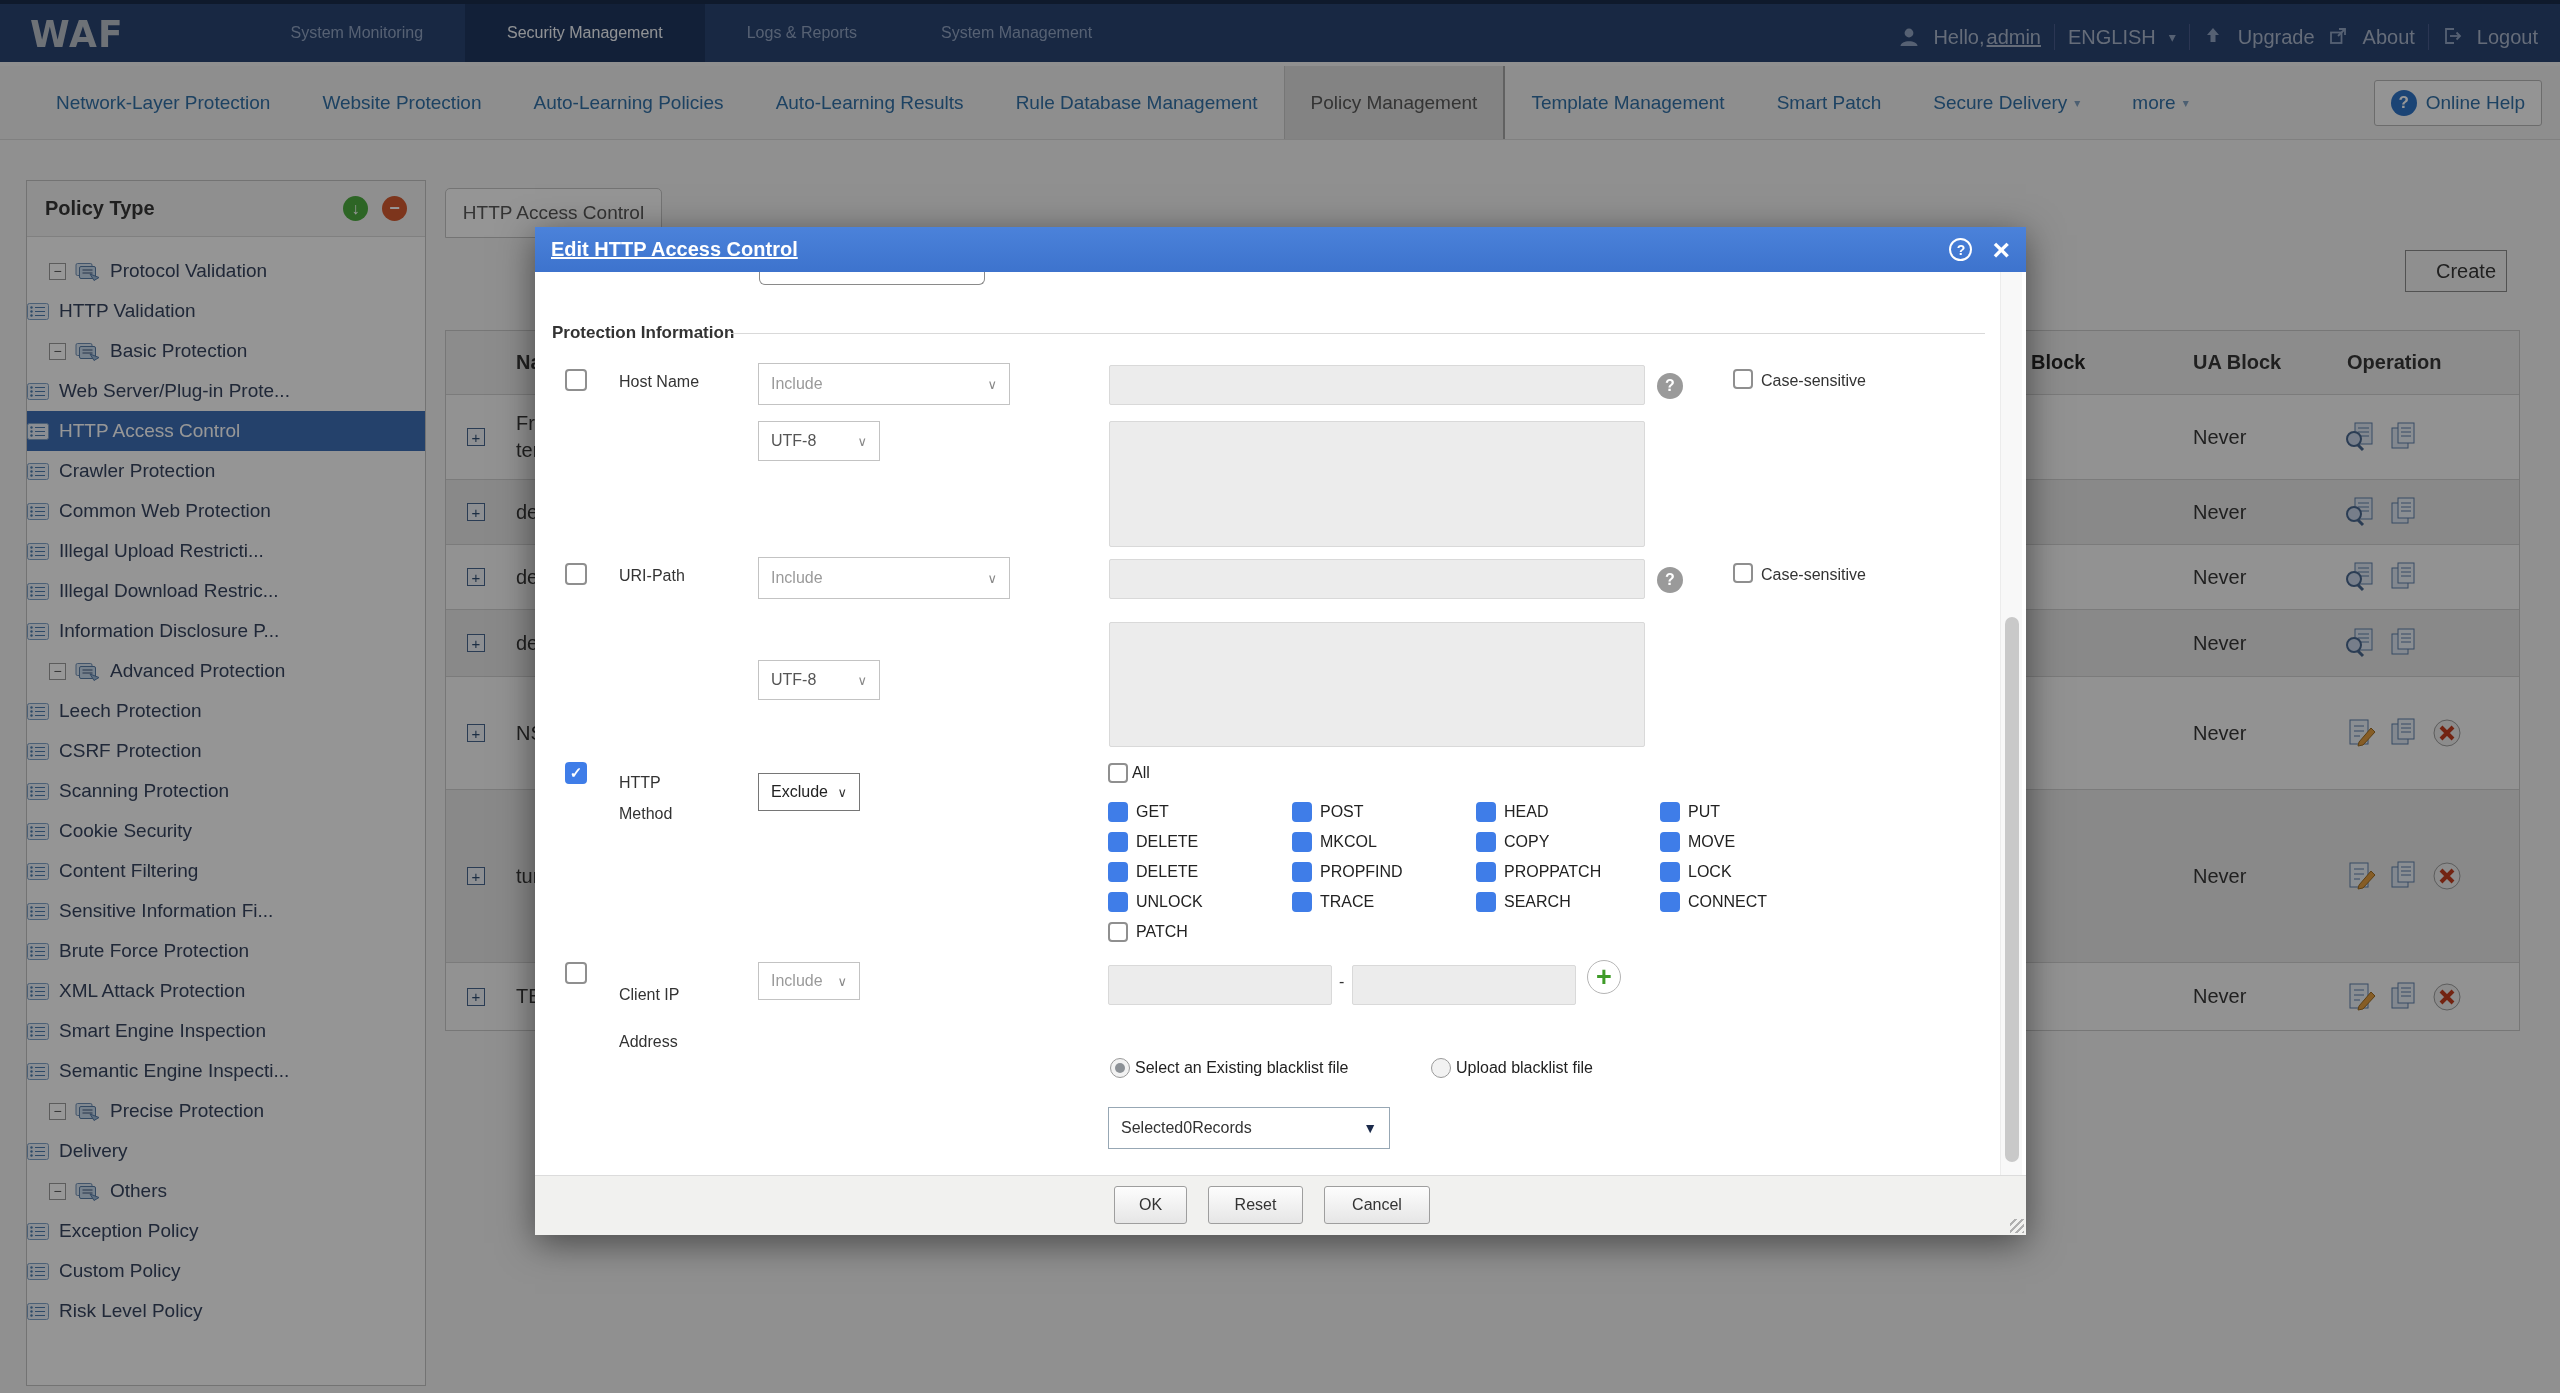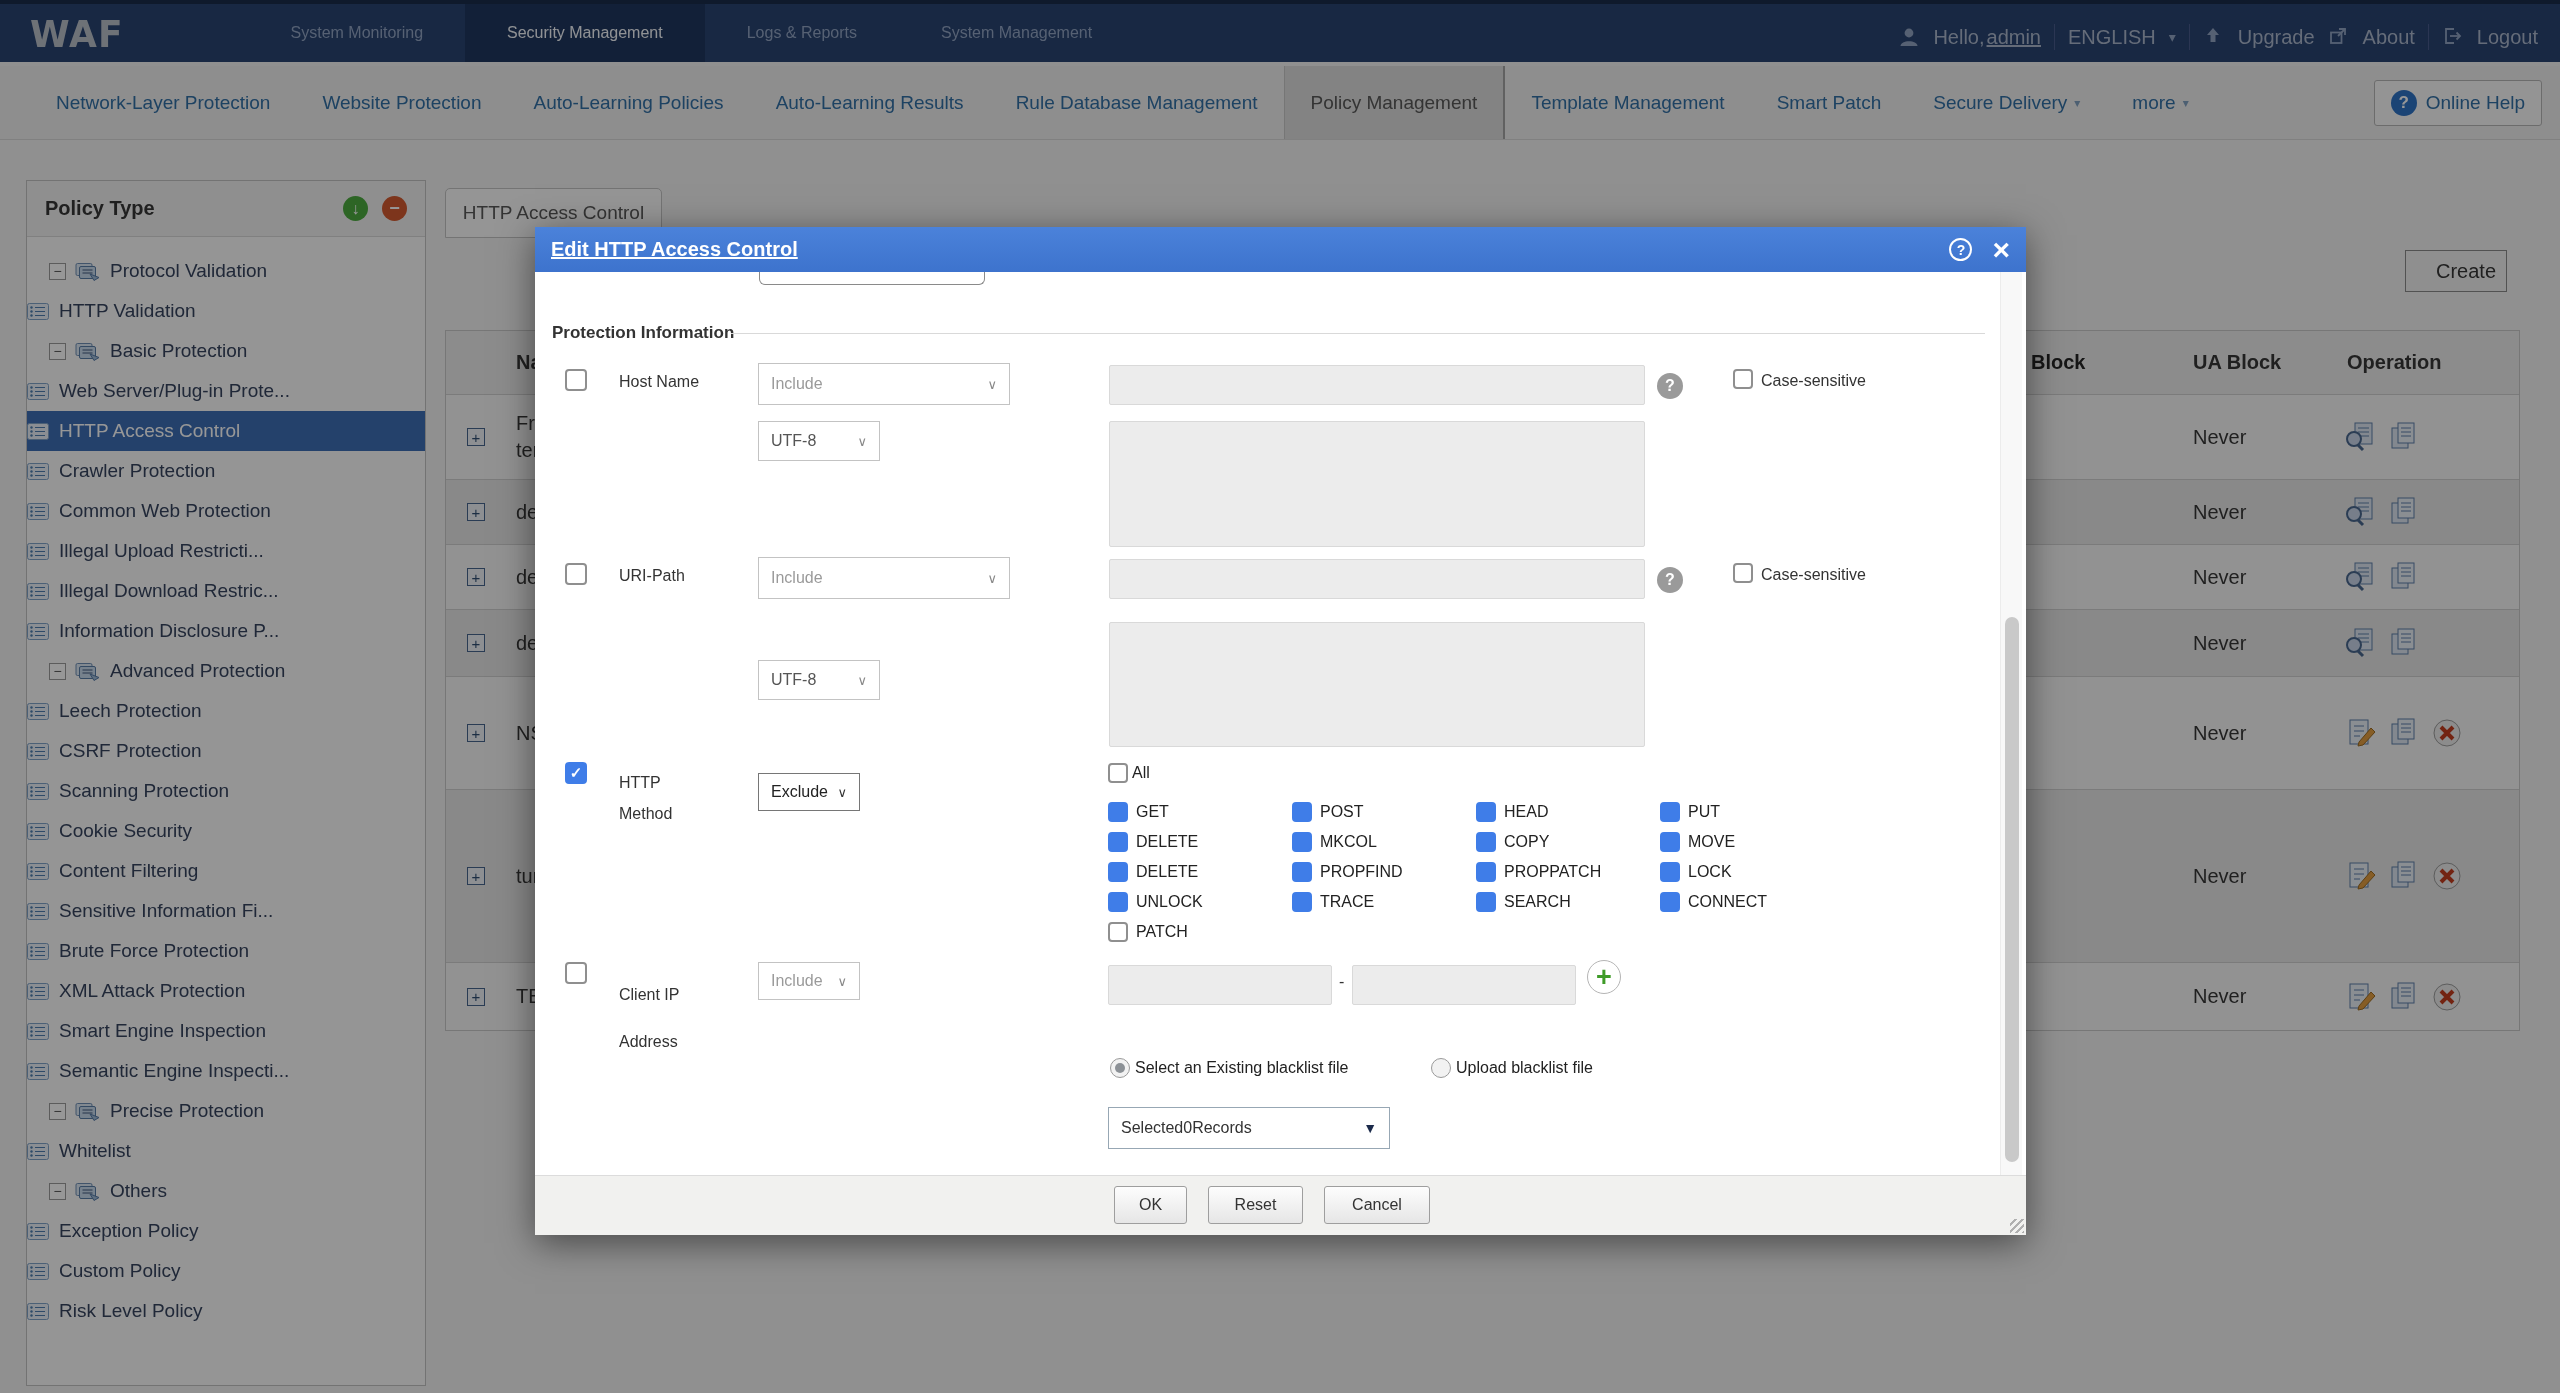--- a/index.html
+++ b/index.html
@@ -680,21 +680,21 @@
           <svg width="22" height="17" viewBox="0 0 22 17">
             <rect x="0.5" y="0.5" width="21" height="16" rx="2" fill="#e8f0f8" stroke="#7da0c6"></rect>
             <circle cx="4.5" cy="4.5" r="1.2" fill="#4a7aae"></circle>
             <circle cx="4.5" cy="8.5" r="1.2" fill="#4a7aae"></circle>
             <circle cx="4.5" cy="12.5" r="1.2" fill="#4a7aae"></circle>
             <line x1="8" y1="4.5" x2="18" y2="4.5" stroke="#4a7aae"></line>
             <line x1="8" y1="8.5" x2="18" y2="8.5" stroke="#4a7aae"></line>
             <line x1="8" y1="12.5" x2="18" y2="12.5" stroke="#4a7aae"></line>
           </svg>
         </span>
-        <span class="label">Whitelist</span>
+        <span class="label">Delivery</span>
       </div>
 
       <div class="tree-row section">
         <span class="minus-box">−</span>
         <span class="icon-svg">
           <svg width="25" height="19" viewBox="0 0 25 19">
             <rect x="1" y="1.5" width="16" height="12" rx="1.5" fill="#dbe7f3" stroke="#6b8cb4"></rect>
             <rect x="4.5" y="4.5" width="16" height="12" rx="1.5" fill="#c6d9ec" stroke="#557aa6"></rect>
             <line x1="7.5" y1="8" x2="17.5" y2="8" stroke="#3c567c"></line>
             <line x1="7.5" y1="11" x2="17.5" y2="11" stroke="#3c567c"></line>

